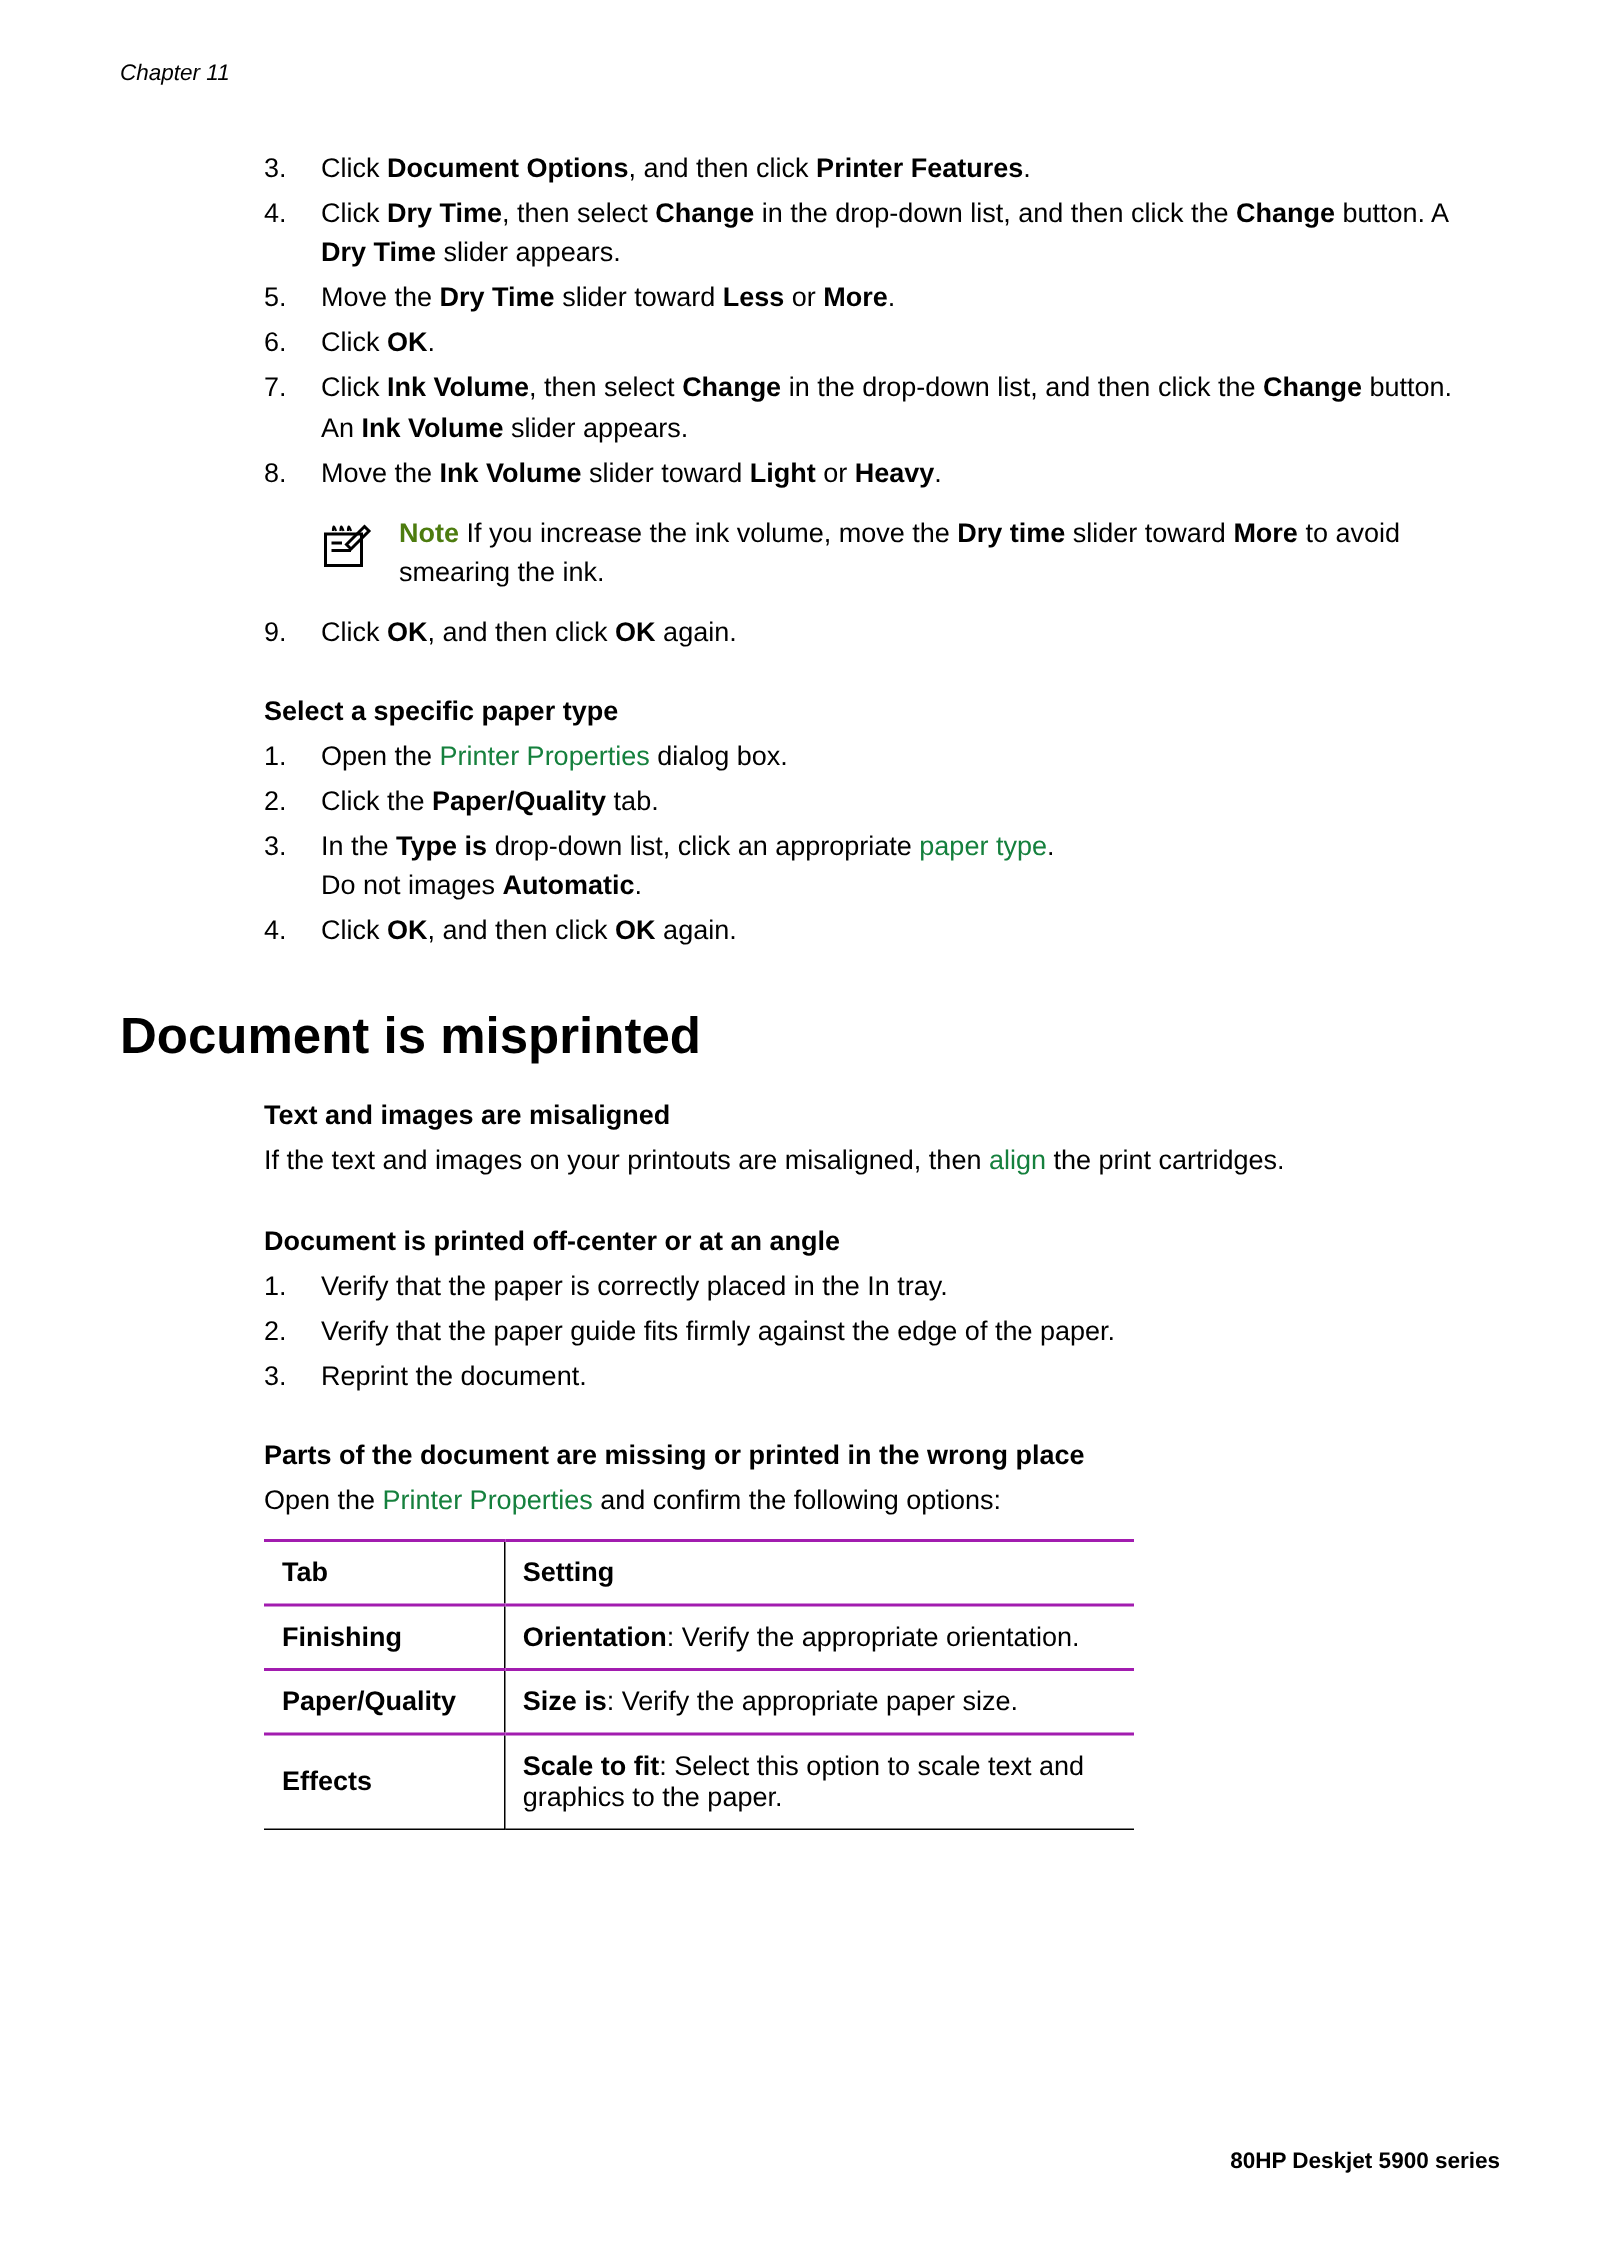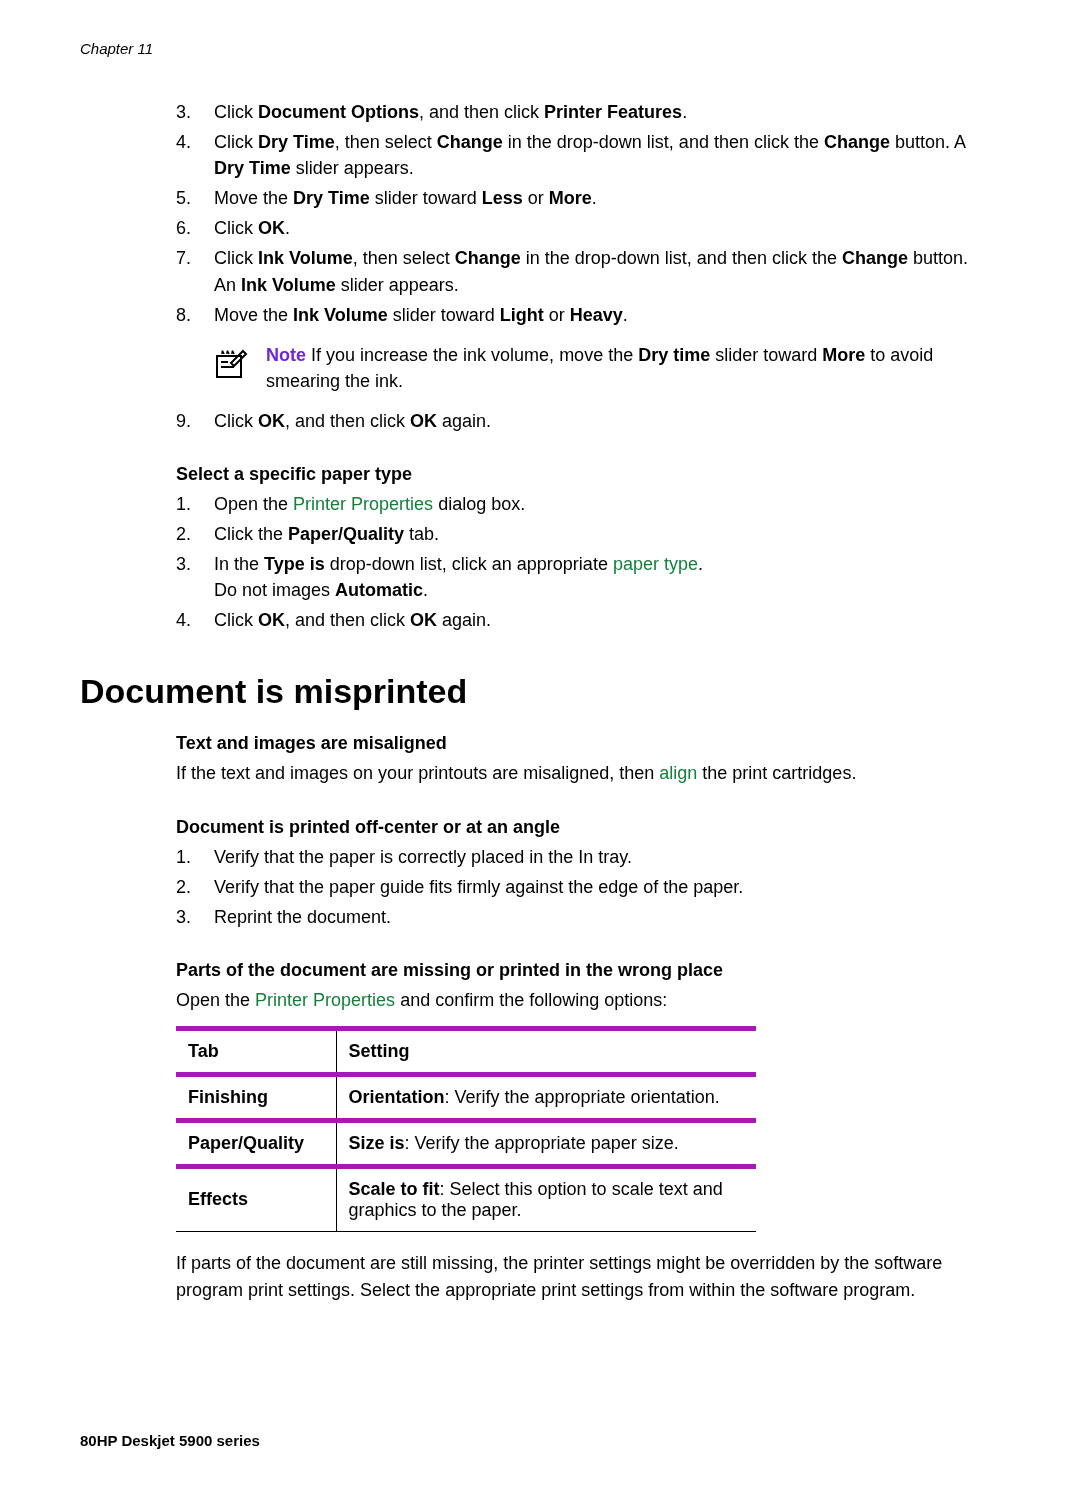--- a/index.html
+++ b/index.html
@@ -16,29 +16,29 @@
     .content { margin-left: 96px; margin-right: 20px; }
     ol.steps { list-style: none; }
     ol.steps li { display: flex; margin-bottom: 4px; line-height: 1.45; font-size: 18px; }
     ol.steps li .num { width: 38px; flex-shrink: 0; }
     ol.steps li .txt { flex: 1; }
     b { font-weight: bold; }
     .link { color: #15803d; }
     .note-row { display: flex; margin: 14px 0 14px 38px; }
     .note-icon { width: 36px; height: 36px; flex-shrink: 0; margin-right: 16px; margin-top: 2px; }
     .note-text { font-size: 18px; line-height: 1.45; }
-    .note-word { color: #6d28d9; font-weight: bold; }
+    .note-word { color: #4d7c0f; font-weight: bold; }
     .subhead { font-weight: bold; font-size: 18px; margin-top: 30px; margin-bottom: 6px; }
     h1.section { font-size: 34px; font-weight: bold; margin: 38px 0 22px 0; margin-left: 0; }
     .para { font-size: 18px; line-height: 1.5; margin-bottom: 6px;}
     table { border-collapse: collapse; margin-top: 12px; margin-bottom: 18px; width: 580px; }
-    table th, table td { text-align: left; padding: 10px 12px; border-top: 5px solid #a21caf; border-bottom: 1px solid #000; font-size: 18px; vertical-align: middle; }
+    table th, table td { text-align: left; padding: 10px 12px; border-top: 2px solid #a21caf; border-bottom: 1px solid #000; font-size: 18px; vertical-align: middle; }
     table th { font-weight: bold; }
     .col1 { width: 160px; border-right: 1px solid #000; font-weight: bold; }
-    .footer { position: absolute; bottom: 46px; left: 80px; right: 80px; display: flex; justify-content: flex-start; font-size: 15px; margin-top: 16px; }
+    .footer { position: absolute; bottom: 46px; left: 80px; right: 80px; display: flex; justify-content: flex-end; font-size: 15px; margin-top: 16px; }
     .footer .pnum { font-weight: bold; }
     .footer .model { font-weight: bold; }
   </style>
 </head>
 <body>
 
 <div class="chapter-label">Chapter 11</div>
 
 <div class="content">
 
@@ -149,19 +149,18 @@
       <td class="col1">Paper/Quality</td>
       <td><b>Size is</b><span>: Verify the appropriate paper size.</span></td>
     </tr>
     <tr>
       <td class="col1">Effects</td>
       <td><b>Scale to fit</b><span>: Select this option to scale text and graphics to the paper.</span></td>
     </tr>
   </tbody>
     </table>
 
-  <div class="para">If parts of the document are still missing, the printer settings might be overridden by the software program print settings. Select the appropriate print settings from within the software program.</div>
 </div>
 
 <div class="footer">
   <span class="pnum">80</span>
   <span class="model">HP Deskjet 5900 series</span>
 </div>
 
 </body></html>

